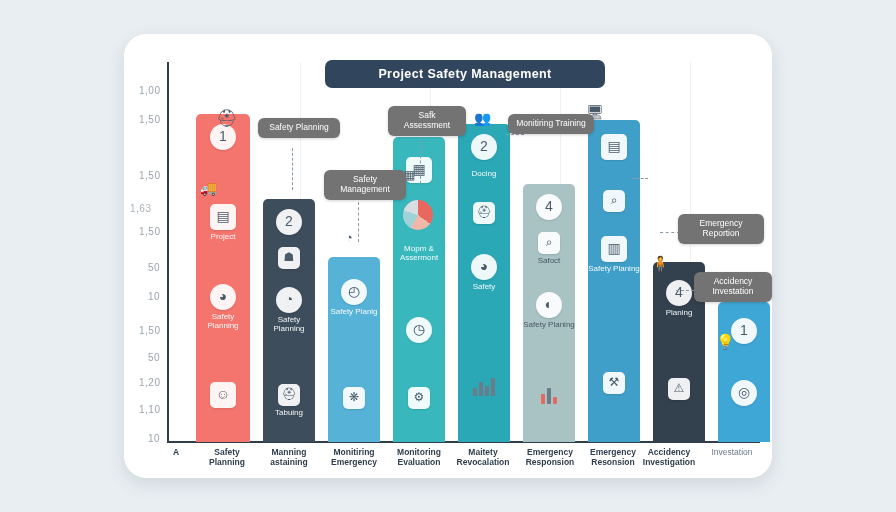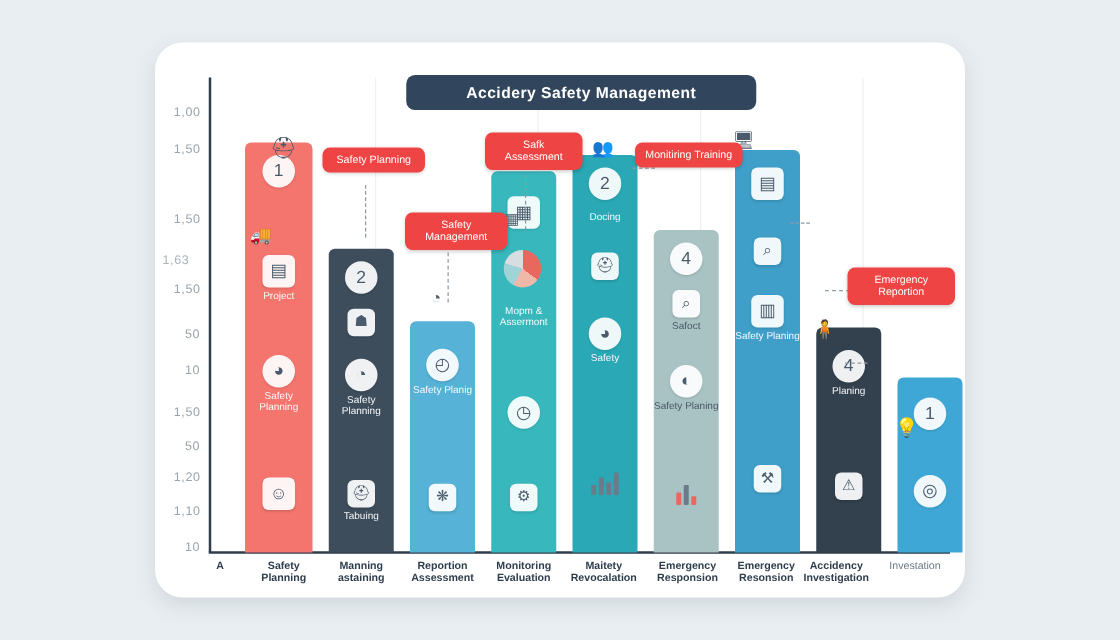--- a/index.html
+++ b/index.html
@@ -57,21 +57,21 @@
   
   .title-pill{
     position:absolute;left:325px;top:60px;width:280px;height:28px;
     background:#31465c;border-radius:7px;color:#fff;
     display:flex;align-items:center;justify-content:center;
     font-size:12.5px;font-weight:bold;letter-spacing:.4px;
   }
 
   
   .callout{
-    position:absolute;background:#ef4444;color:#fff;border-radius:6px;
+    position:absolute;background:#737373;color:#fff;border-radius:6px;
     font-size:8.5px;line-height:1.15;padding:5px 7px;text-align:center;
     box-shadow:0 1px 3px rgba(0,0,0,.18);
   }
   .leader{position:absolute;border-left:1px dashed #8d9aa6;}
   .leader.h{border-left:none;border-top:1px dashed #8d9aa6;}
 
   
   .xlab{
     position:absolute;top:448px;font-size:8.5px;color:#2f3e4d;font-weight:bold;
     text-align:center;line-height:1.15;
@@ -277,46 +277,47 @@
   <div class="fig" style="left:216px;top:108px">⛑</div>
   <div class="fig" style="left:200px;top:180px;font-size:14px">🚚</div>
   <div class="fig" style="left:345px;top:230px;font-size:13px">◔</div>
   <div class="fig" style="left:474px;top:110px;font-size:14px">👥</div>
   <div class="fig" style="left:586px;top:104px;font-size:14px">🖥</div>
   <div class="fig" style="left:651px;top:255px;font-size:15px">🧍</div>
   <div class="fig" style="left:716px;top:333px;font-size:15px">💡</div>
   <div class="pie" style="left:403px;top:200px"></div>
   <div class="fig" style="left:404px;top:168px;font-size:12px">▦</div>
 
-  <div class="title-pill">Accidery Safety Management</div>
+  <div class="title-pill">Project Safety Management</div>
 
   <div class="leader" style="left:292px;top:148px;height:42px"></div>
   <div class="callout" style="left:258px;top:118px;width:68px">Safety Planning</div>
 
   <div class="leader" style="left:358px;top:202px;height:40px"></div>
   <div class="callout" style="left:324px;top:170px;width:68px">Safety Management</div>
 
   <div class="leader" style="left:420px;top:140px;height:44px"></div>
   <div class="callout" style="left:388px;top:106px;width:64px">Safk Assessment</div>
 
   <div class="leader h" style="left:506px;top:134px;width:18px"></div>
   <div class="callout" style="left:508px;top:114px;width:72px">Monitiring Training</div>
 
   <div class="leader h" style="left:632px;top:178px;width:16px"></div>
 
   <div class="leader h" style="left:660px;top:232px;width:20px"></div>
   <div class="callout" style="left:678px;top:214px;width:72px">Emergency Reportion</div>
 
   <div class="leader h" style="left:676px;top:290px;width:18px"></div>
+  <div class="callout" style="left:694px;top:272px;width:64px">Accidency Investation</div>
 
   <div class="xlab" style="left:170px;width:12px">A</div>
 
   <div class="xlab" style="left:196px;width:62px">Safety Planning</div>
   <div class="xlab" style="left:258px;width:62px">Manning astaining</div>
-  <div class="xlab" style="left:322px;width:64px">Reportion Assessment</div>
+  <div class="xlab" style="left:322px;width:64px">Monitiring Emergency</div>
   <div class="xlab" style="left:388px;width:62px">Monitoring Evaluation</div>
   <div class="xlab" style="left:452px;width:62px">Maitety Revocalation</div>
   <div class="xlab" style="left:518px;width:64px">Emergency Responsion</div>
   <div class="xlab" style="left:582px;width:62px">Emergency Resonsion</div>
   <div class="xlab" style="left:636px;width:66px">Accidency Investigation</div>
   <div class="xlab soft" style="left:702px;width:60px">Investation</div>
 
 </div>
 
 </body></html>

